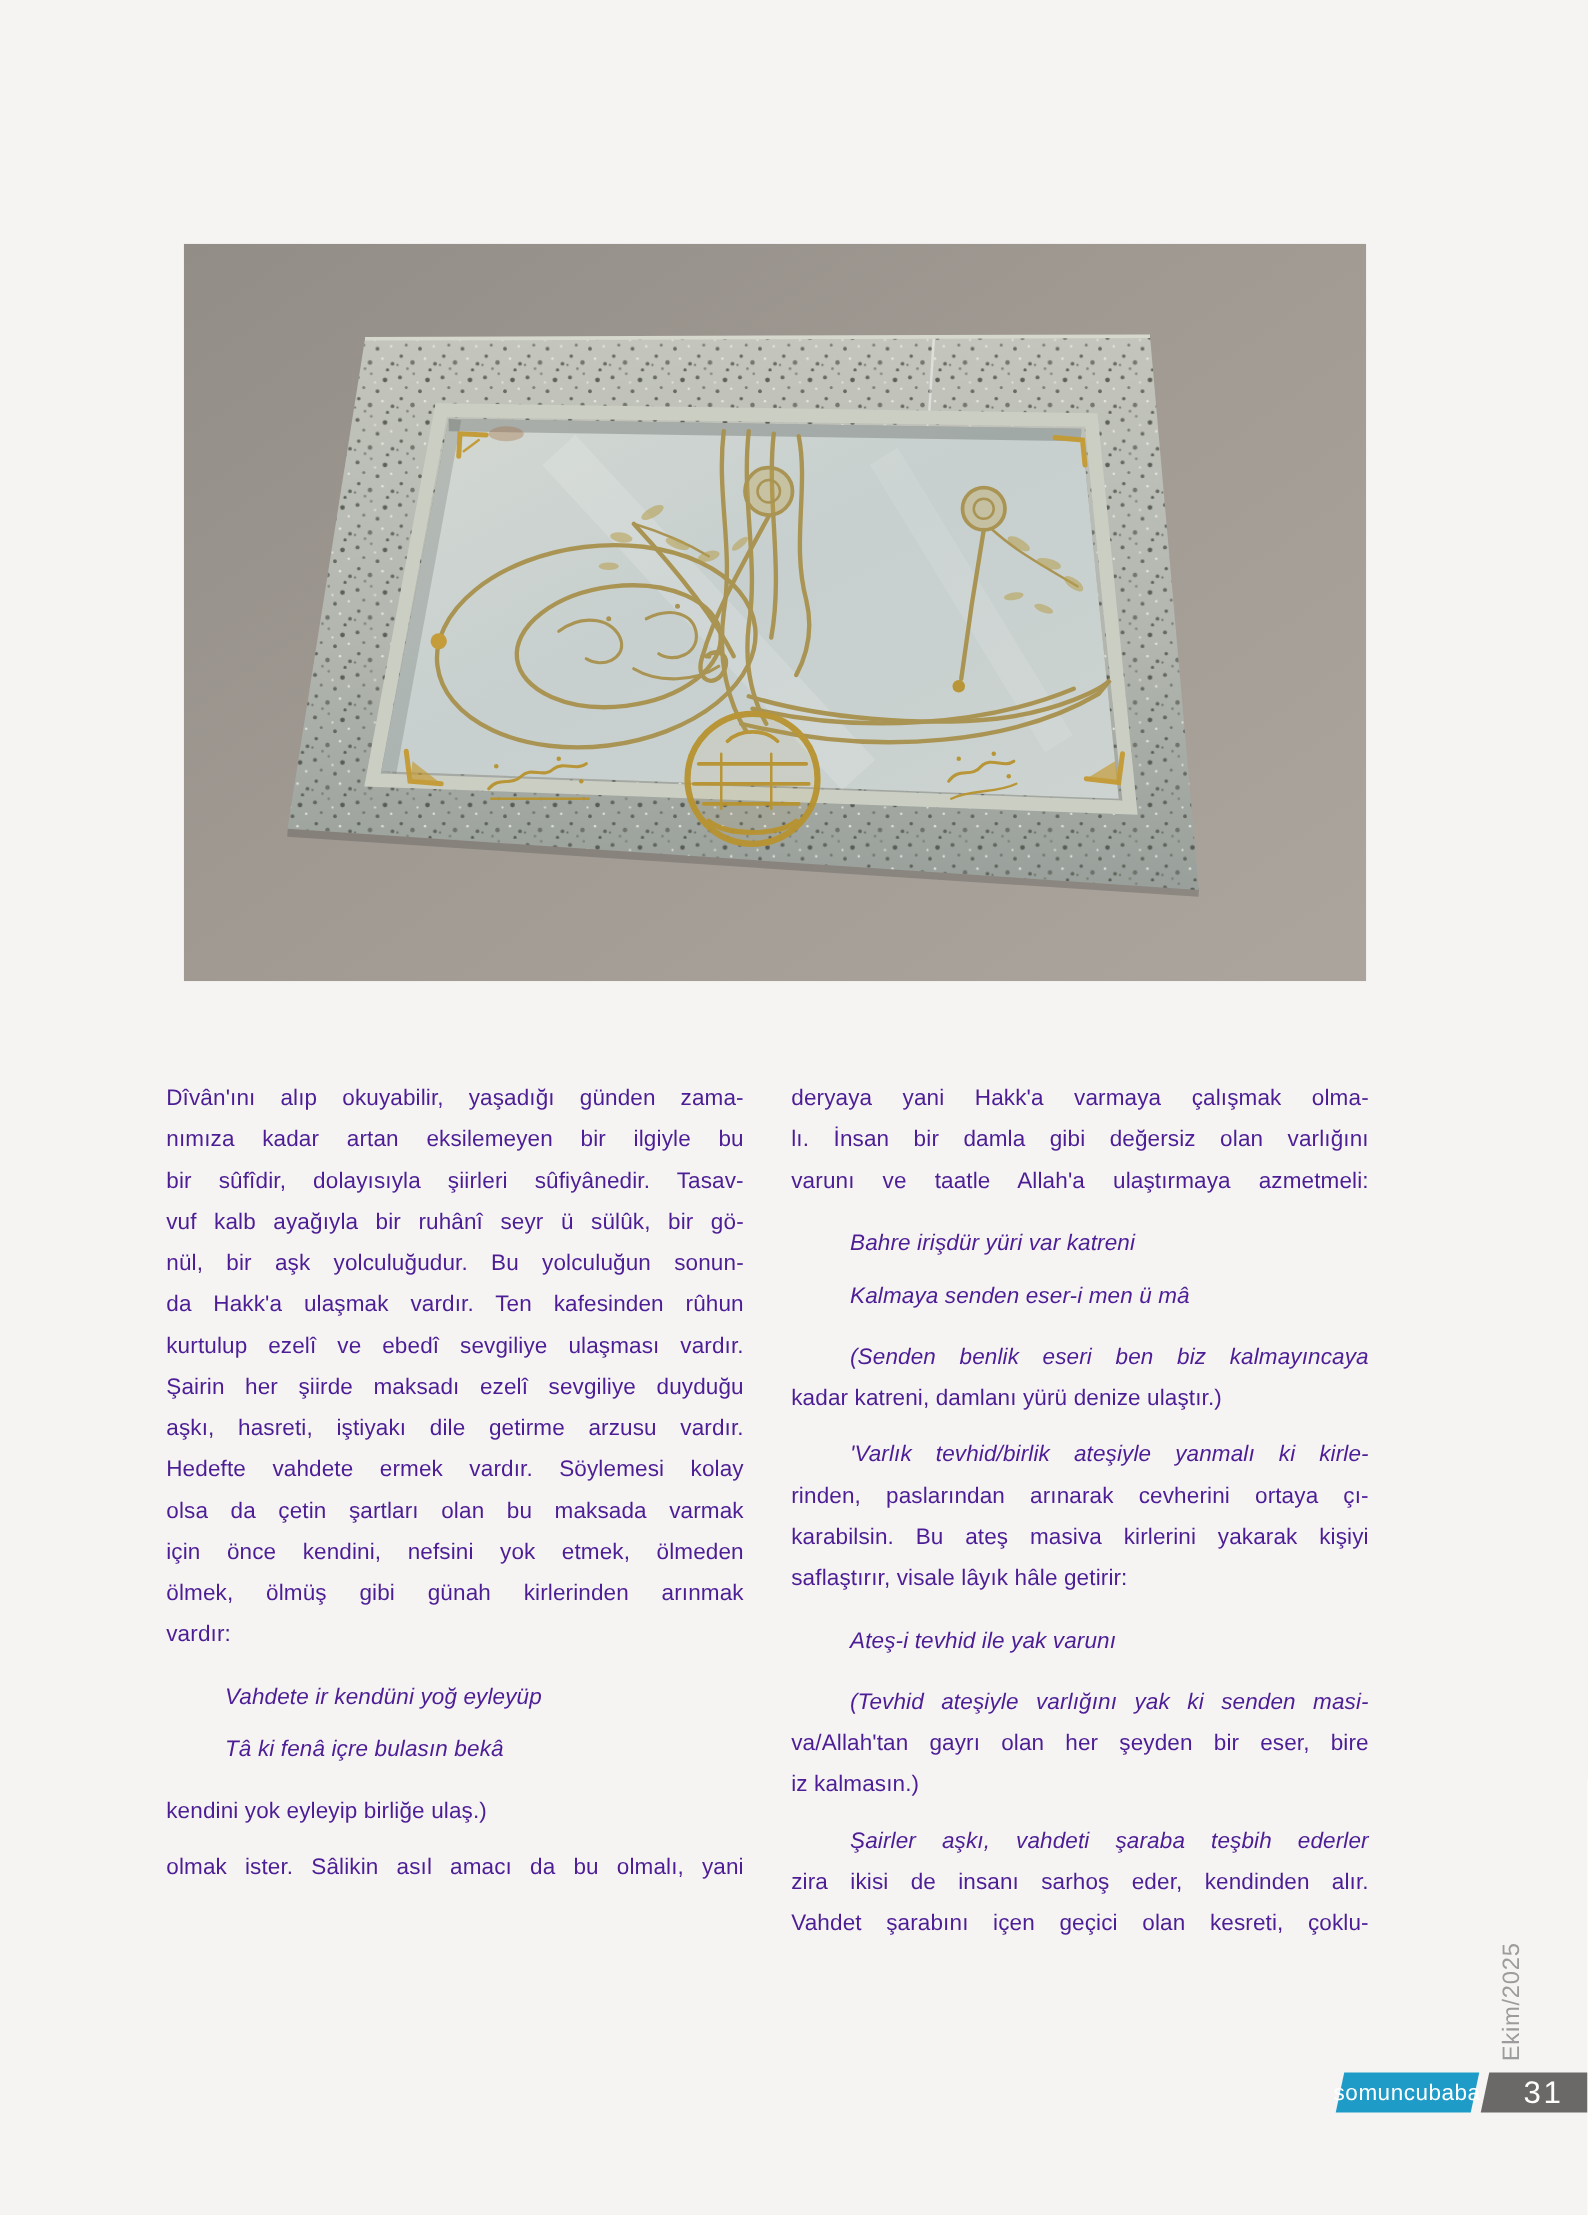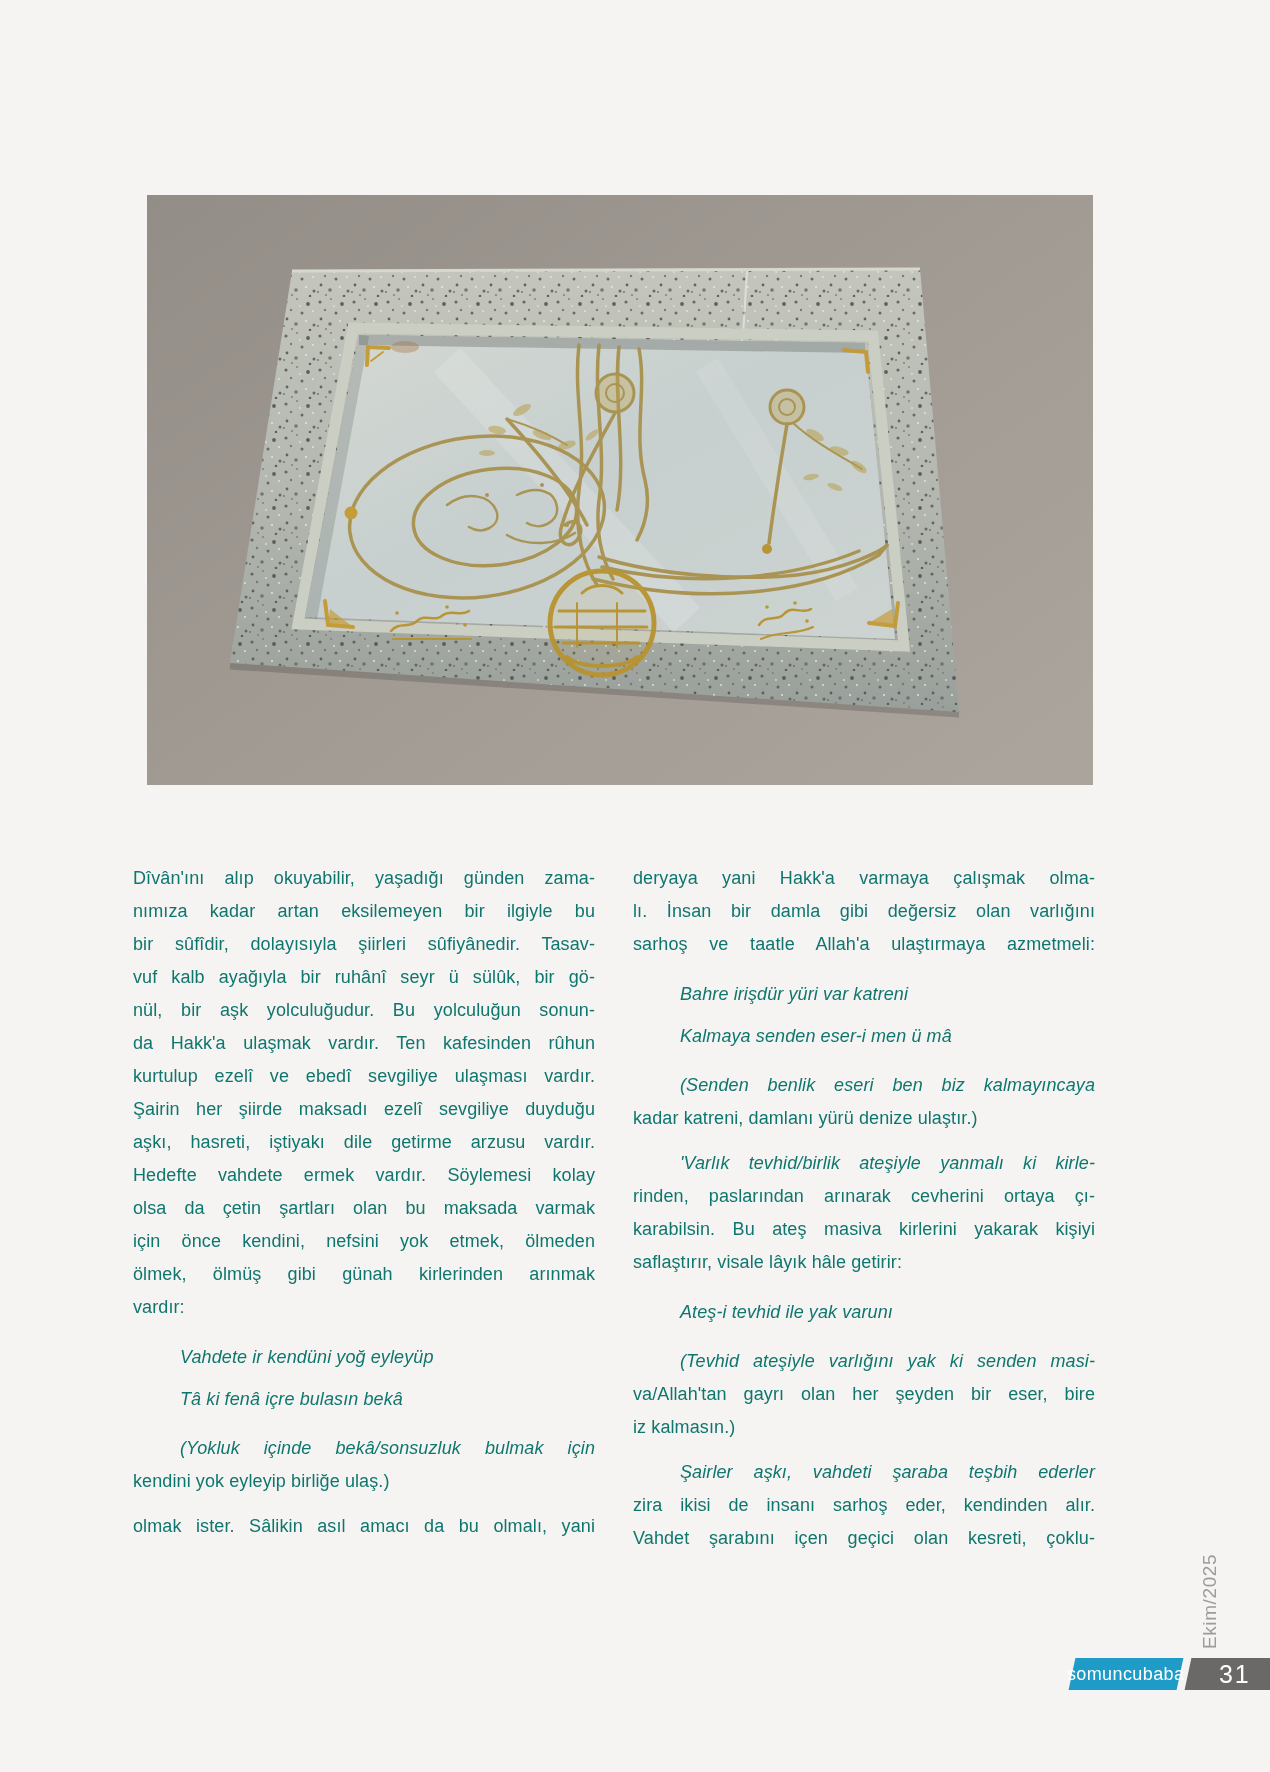--- a/index.html
+++ b/index.html
@@ -7,21 +7,21 @@
     position:relative;width:1270px;height:1772px;margin:0 auto;
     background:#f5f4f2;overflow:hidden;
     font-family:"Liberation Sans",sans-serif;
   }
   
   .photo{position:absolute;left:147px;top:195px;width:946px;height:590px;}
   .photo svg{display:block;}
   
   .col{
     position:absolute;top:862px;width:462px;
-    color:#0f766e;font-size:18px;line-height:33px;letter-spacing:0.1px;
+    color:#4c1d95;font-size:18px;line-height:33px;letter-spacing:0.1px;
   }
   .col-left{left:133px;}
   .col-right{left:633px;}
   .blk{margin-top:12px;}
   .blk.first{margin-top:0;}
   .ln{height:33px;text-align:justify;text-align-last:justify;white-space:nowrap;overflow:visible;}
   .ln.last{text-align-last:left;}
   .ln.indent{padding-left:47px;font-style:italic;}
   .poem-ln{line-height:42px;padding-left:47px;font-style:italic;white-space:nowrap;}
   
@@ -209,32 +209,31 @@
         <div class="ln">olsa da çetin şartları olan bu maksada varmak</div>
         <div class="ln">için önce kendini, nefsini yok etmek, ölmeden</div>
         <div class="ln">ölmek, ölmüş gibi günah kirlerinden arınmak</div>
         <div class="ln last">vardır:</div>
       </div>
       <div class="blk">
         <div class="poem-ln">Vahdete ir kendüni yoğ eyleyüp</div>
         <div class="poem-ln">Tâ ki fenâ içre bulasın bekâ</div>
       </div>
       <div class="blk">
-        <div class="ln indent">(Yokluk içinde bekâ/sonsuzluk bulmak için</div>
         <div class="ln last">kendini yok eyleyip birliğe ulaş.)</div>
       </div>
       <div class="blk">
         <div class="ln">olmak ister. Sâlikin asıl amacı da bu olmalı, yani</div>
       </div>
     </div>
   <div class="col col-right">
       <div class="blk first">
         <div class="ln">deryaya yani Hakk'a varmaya çalışmak olma-</div>
         <div class="ln">lı. İnsan bir damla gibi değersiz olan varlığını</div>
-        <div class="ln">sarhoş ve taatle Allah'a ulaştırmaya azmetmeli:</div>
+        <div class="ln">varunı ve taatle Allah'a ulaştırmaya azmetmeli:</div>
       </div>
       <div class="blk">
         <div class="poem-ln">Bahre irişdür yüri var katreni</div>
         <div class="poem-ln">Kalmaya senden eser-i men ü mâ</div>
       </div>
       <div class="blk">
         <div class="ln indent">(Senden benlik eseri ben biz kalmayıncaya</div>
         <div class="ln last">kadar katreni, damlanı yürü denize ulaştır.)</div>
       </div>
       <div class="blk">

